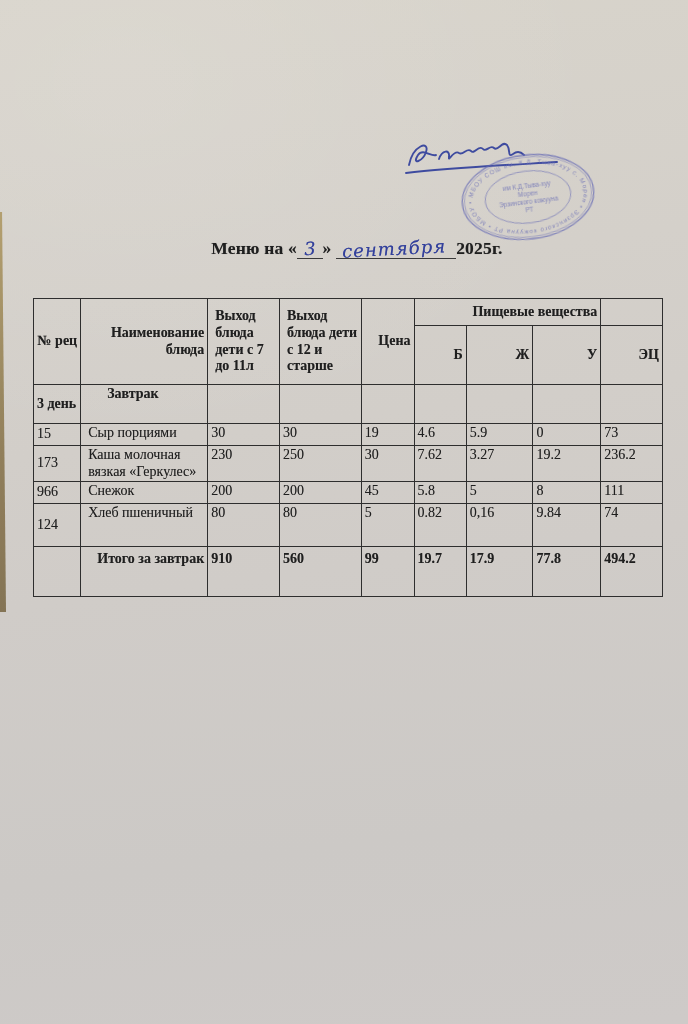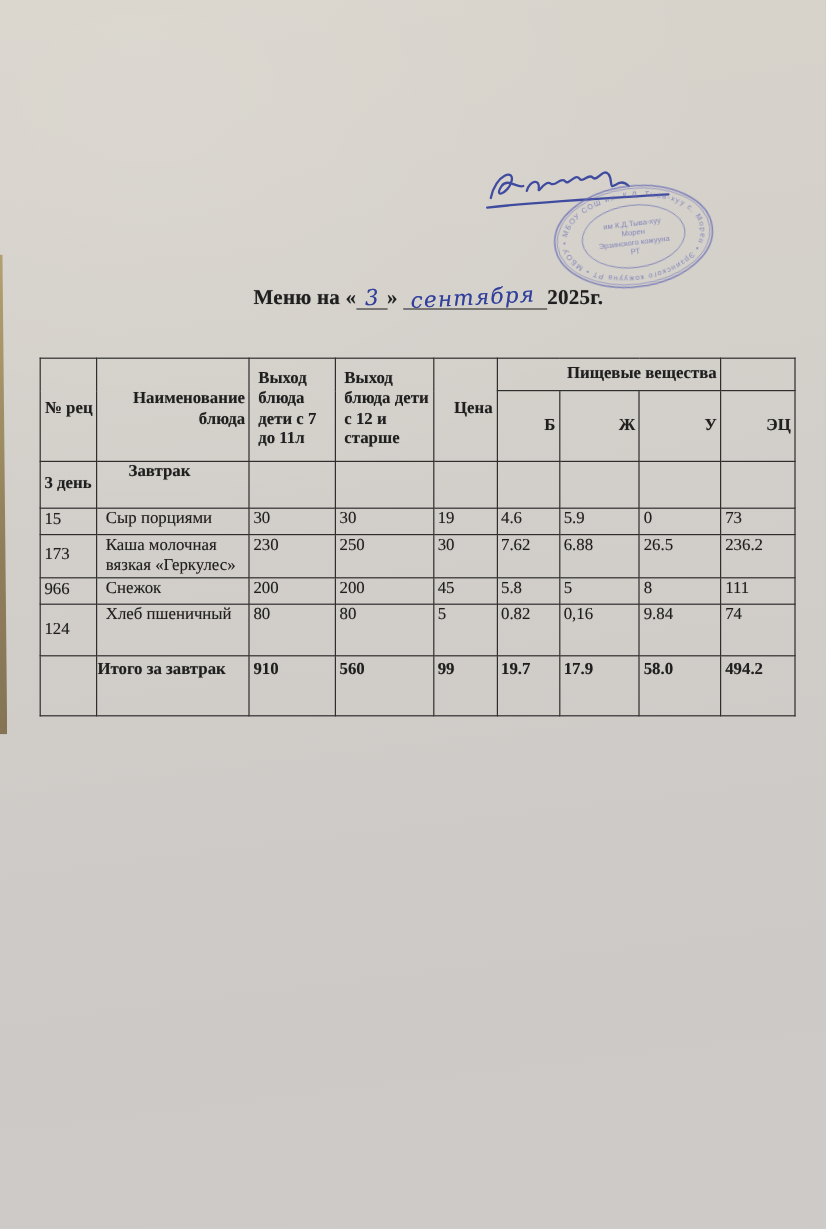--- a/index.html
+++ b/index.html
@@ -66,21 +66,21 @@
   .menu td{vertical-align:top;text-align:left;}
   .menu .h-out{text-align:left;padding-left:7px;margin-left:41px;}
   .menu td.name{text-align:left;padding-left:7px;}
   .menu td.numcol{vertical-align:middle;}
   .menu tr.dayrow td{font-weight:bold;height:36px;}
   .menu tr.dayrow td.name{padding-left:26px;vertical-align:top;}
   .menu tr.r1 td{height:19px;}
   .menu tr.r3 td{height:19px;}
   .menu tr.r4 td{height:40px;}
   .menu tr.total td{font-weight:bold;height:44px;padding-top:4px;}
-  .menu tr.total td.name{text-align:left;padding-left:0;}
+  .menu tr.total td.name{text-align:right;padding-left:0;}
   .menu tr.hrow1 th{height:24px;}
   .menu tr.hrow2 th{height:56px;}
 </style>
 </head>
 <body>
 
 <div class="photo">
   <div class="edge-strip"></div>
 
   <div class="content">
@@ -168,22 +168,22 @@
         <td>0</td>
         <td>73</td>
       </tr>
       <tr class="r2">
         <td class="numcol">173</td>
         <td class="name">Каша молочная вязкая «Геркулес»</td>
         <td>230</td>
         <td>250</td>
         <td>30</td>
         <td>7.62</td>
-        <td>6.88</td>
-        <td>26.5</td>
+        <td>3.27</td>
+        <td>19.2</td>
         <td>236.2</td>
       </tr>
       <tr class="r3">
         <td class="numcol">966</td>
         <td class="name">Снежок</td>
         <td>200</td>
         <td>200</td>
         <td>45</td>
         <td>5.8</td>
         <td>5</td>
@@ -202,20 +202,20 @@
         <td>74</td>
       </tr>
       <tr class="total">
         <td class="numcol"></td>
         <td class="name">Итого за завтрак</td>
         <td>910</td>
         <td>560</td>
         <td>99</td>
         <td>19.7</td>
         <td>17.9</td>
-        <td>58.0</td>
+        <td>77.8</td>
         <td>494.2</td>
       </tr>
     </tbody>
       </table>
 
   </div>
 </div>
 
 </body></html>

